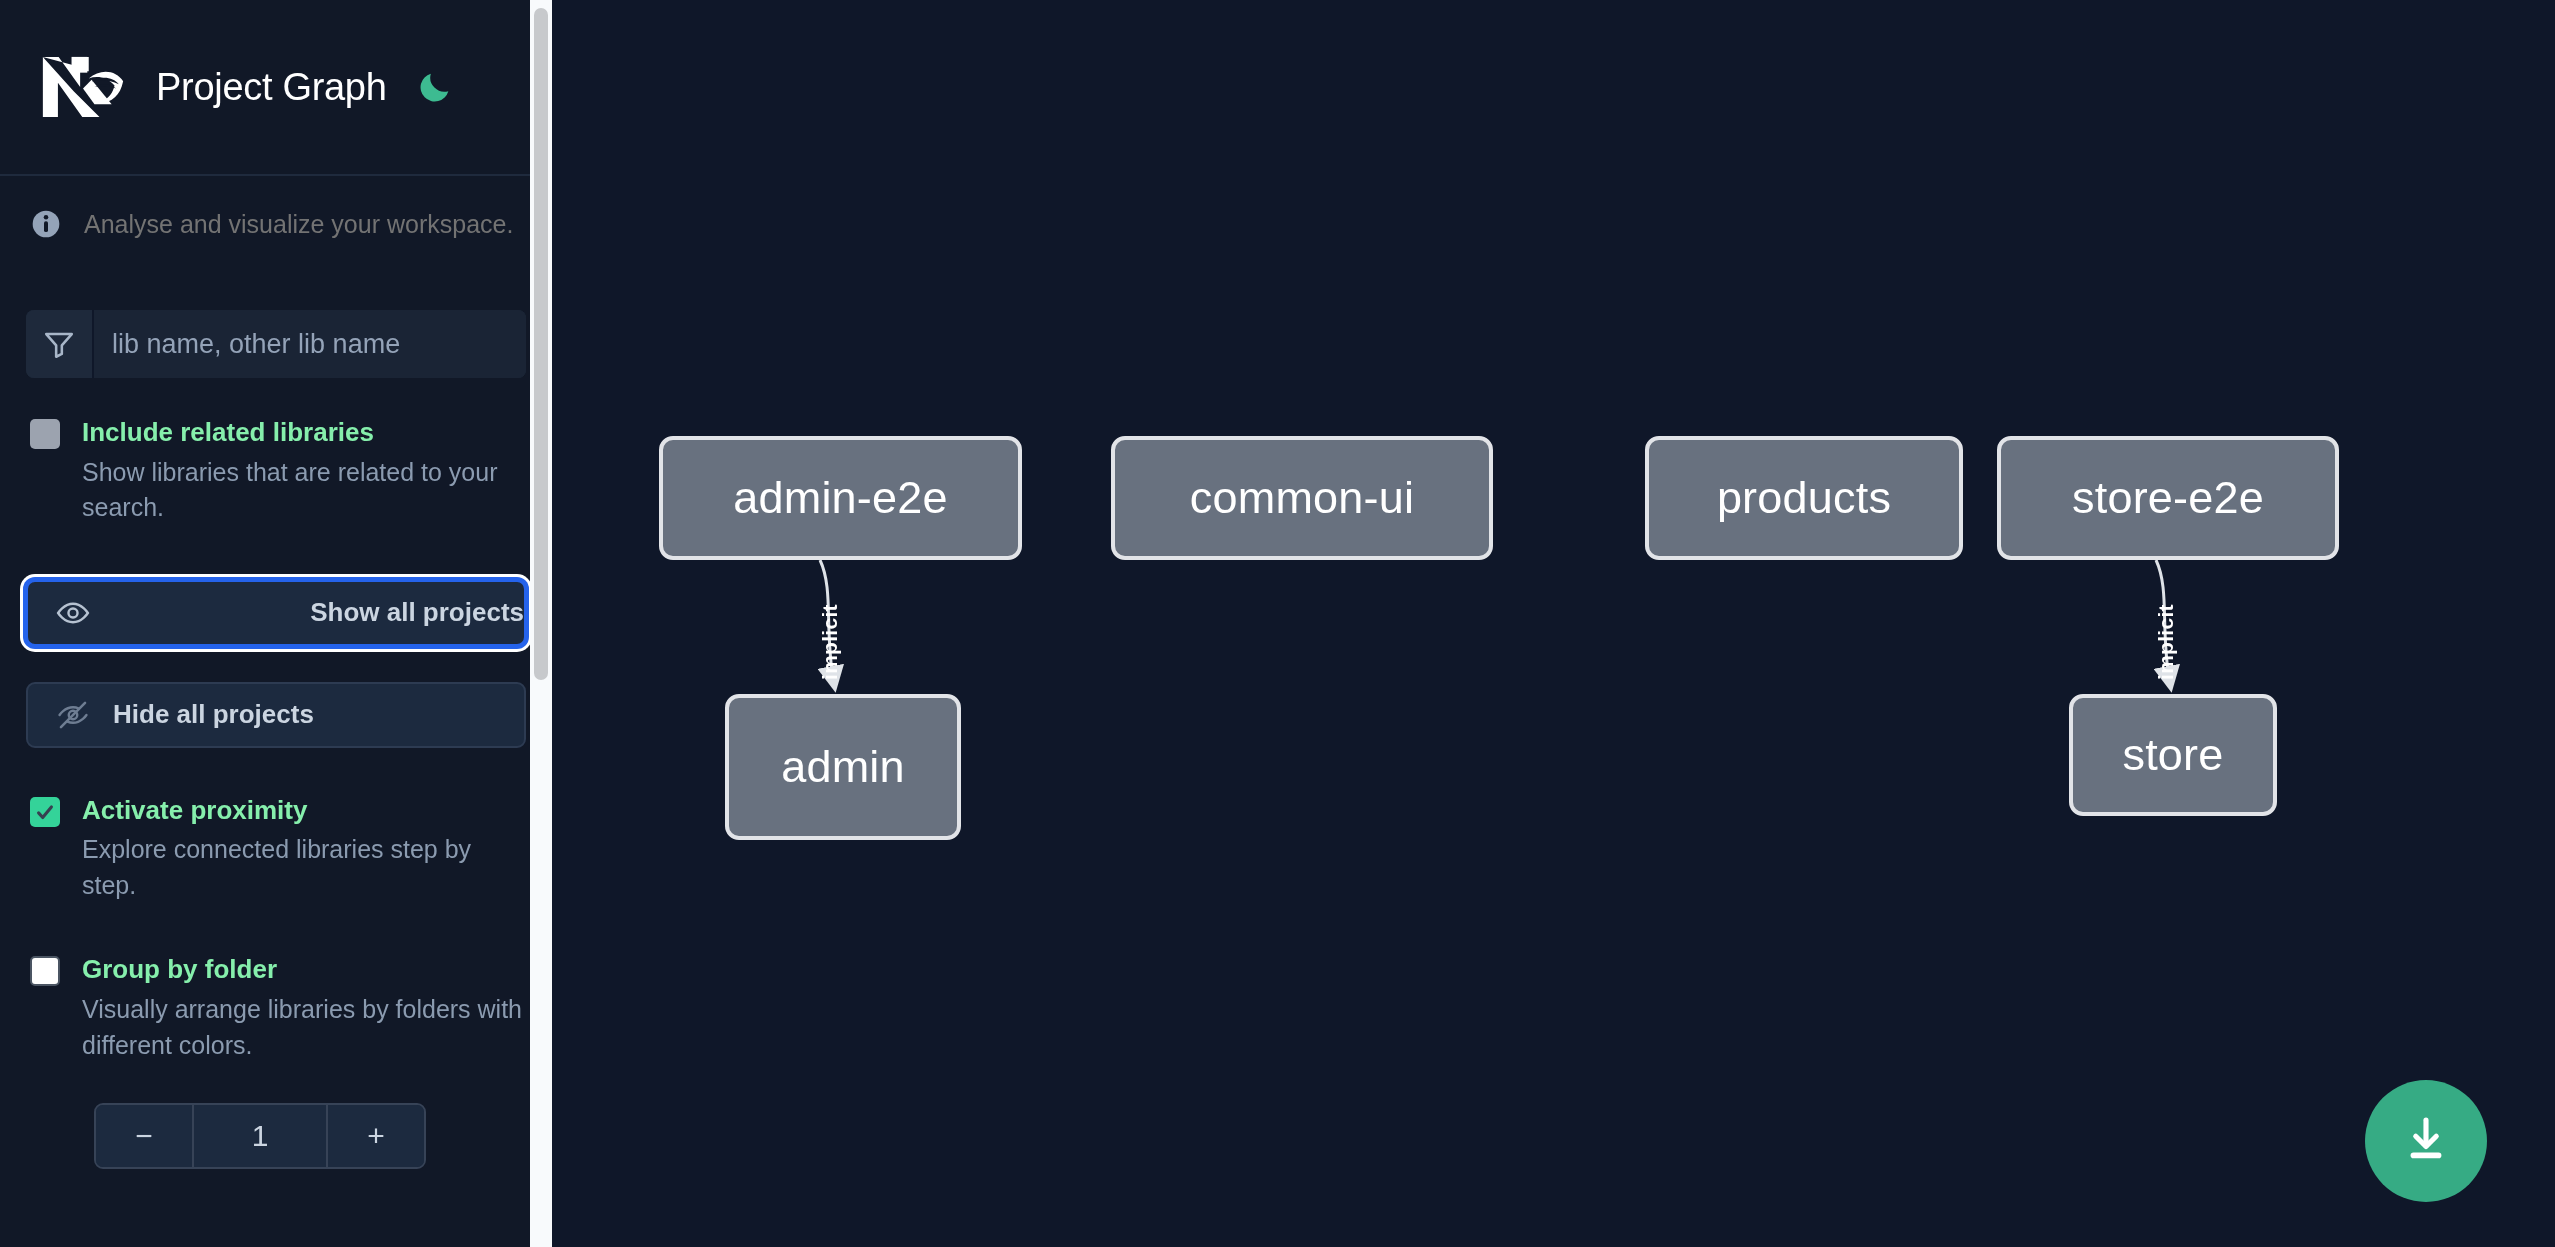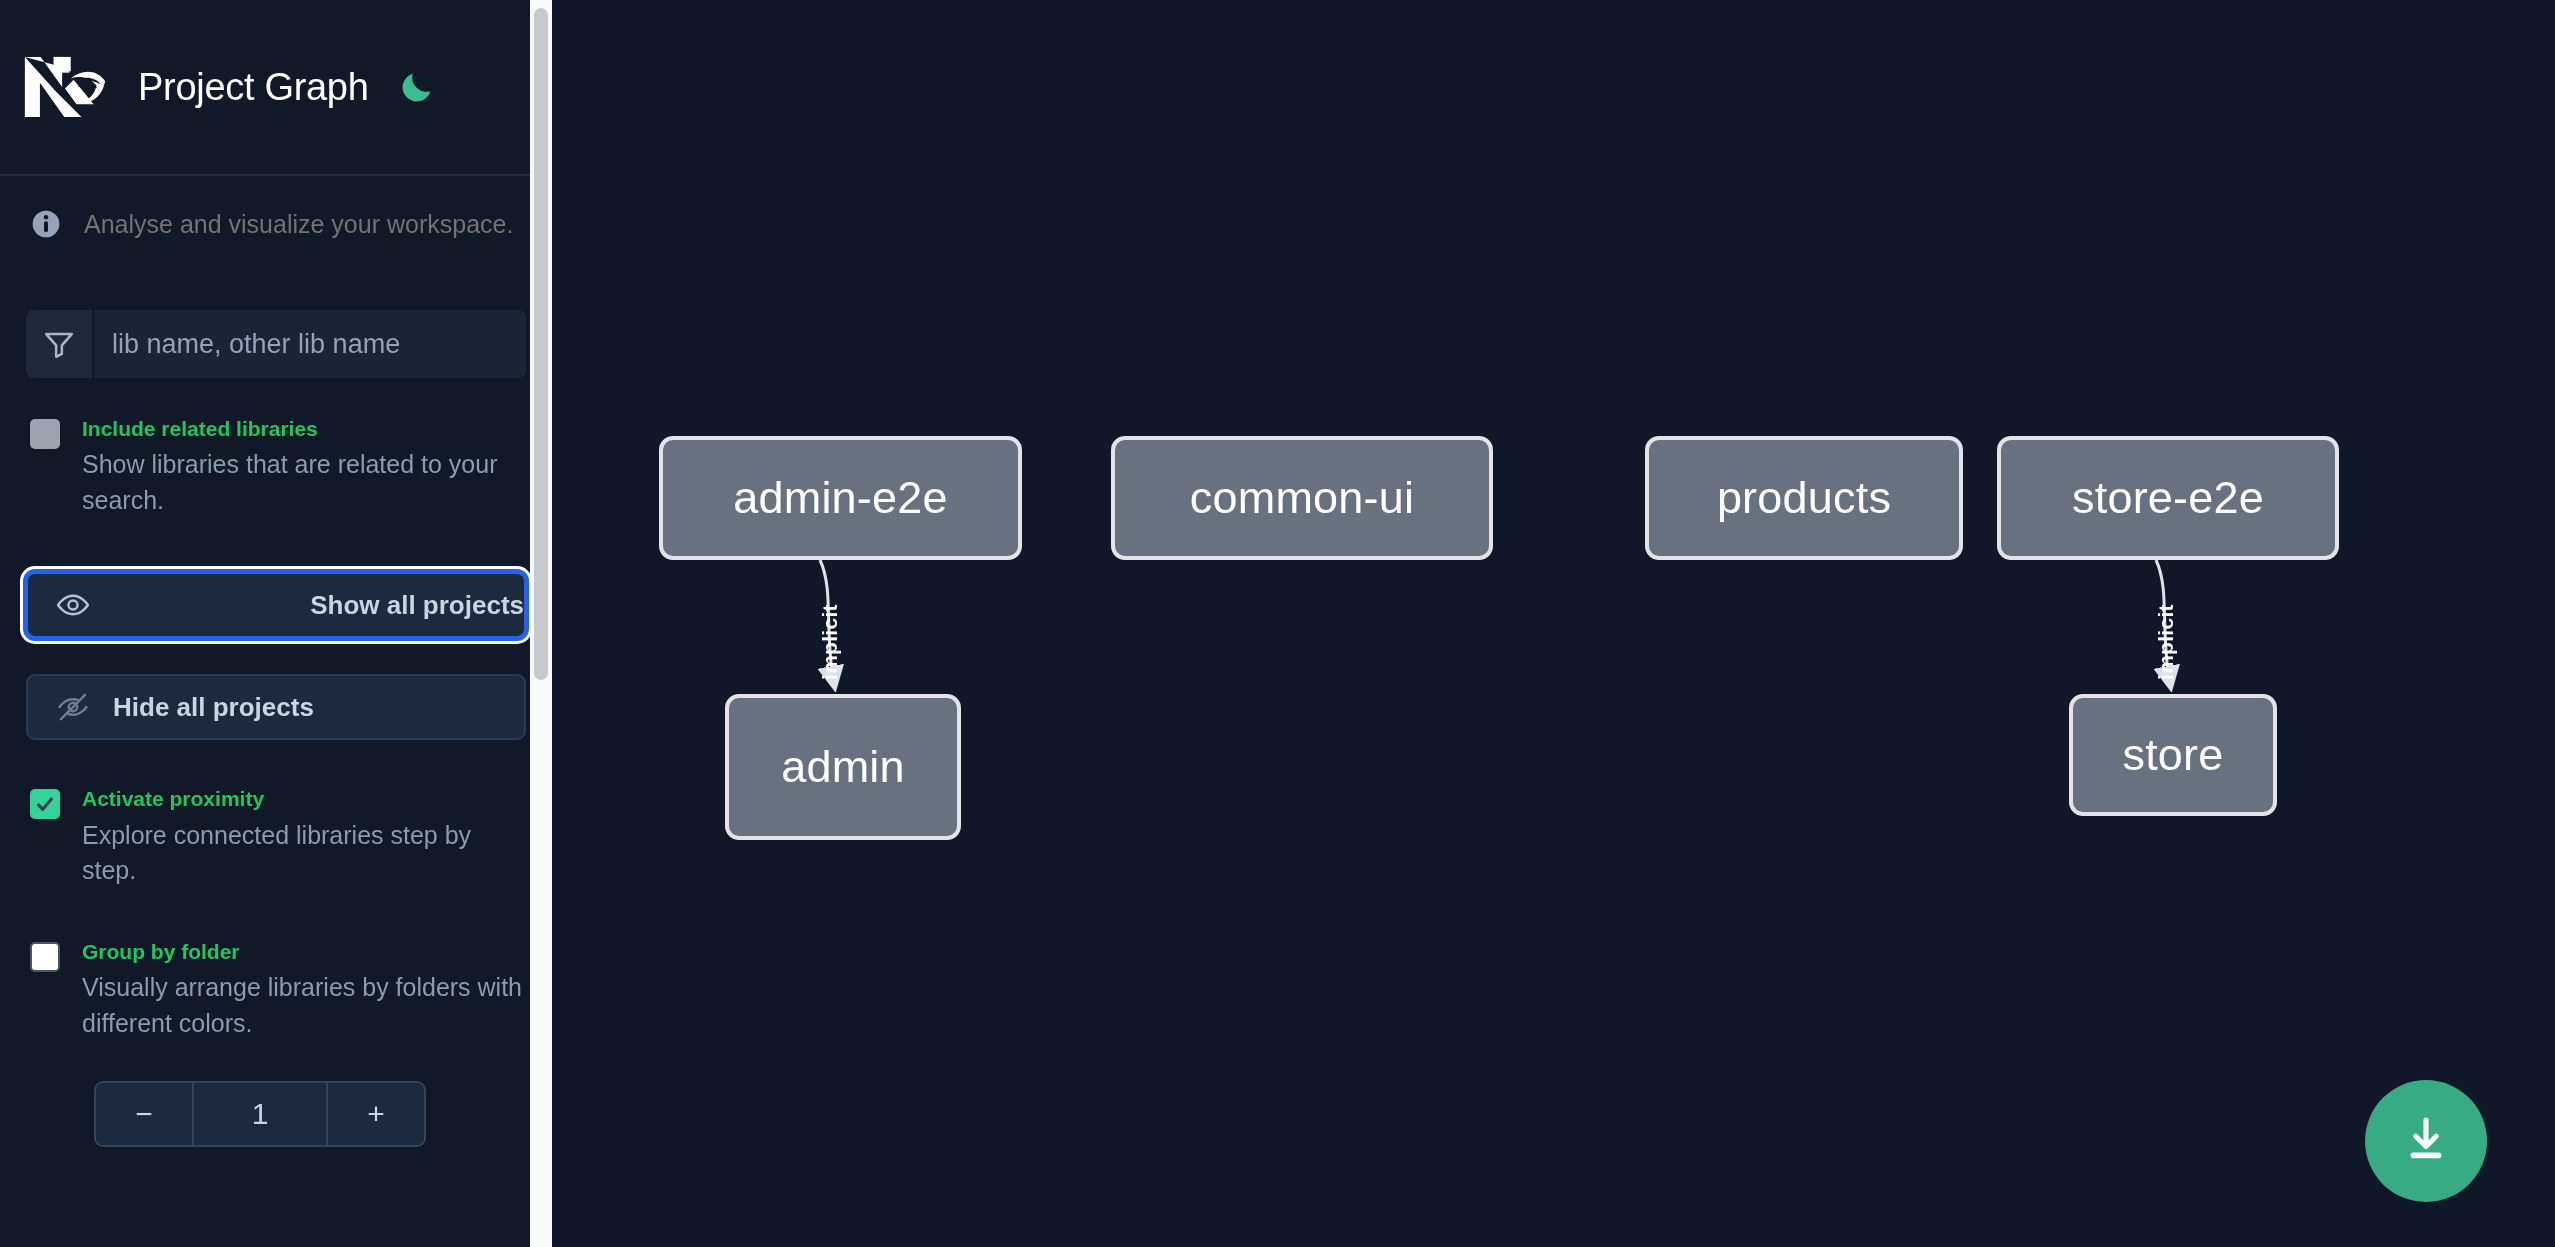--- a/index.html
+++ b/index.html
@@ -27,21 +27,21 @@
     height: 1247px;
     background: #111827;
     flex: 0 0 552px;
     overflow: hidden;
   }
 
   .sidebar-header {
     height: 176px;
     display: flex;
     align-items: center;
-    padding: 0 22px;
+    padding: 0 40px;
     border-bottom: 2px solid #1f2a3d;
   }
 
   .nx-logo {
     width: 86px;
     height: 72px;
     flex: 0 0 86px;
     display: block;
   }
 
@@ -131,23 +131,23 @@
     cursor: pointer;
   }
   .cb-disabled { background: #9ca3af; }
   .cb-unchecked { background: #ffffff; border: 2px solid #4b5563; }
   .cb-checked {
     background: #34d399;
     display: flex; align-items: center; justify-content: center;
   }
   .option .texts { margin-left: 22px; }
   .option .opt-title {
-    font-size: 21px;
+    font-size: 26px;
     font-weight: bold;
-    color: #22c55e;
+    color: #86efac;
     line-height: 1.45;
   }
   .option .opt-desc {
     font-size: 25px;
     color: #8b9bb0;
     line-height: 1.42;
     max-width: 440px;
     margin-top: 3px;
   }
 

